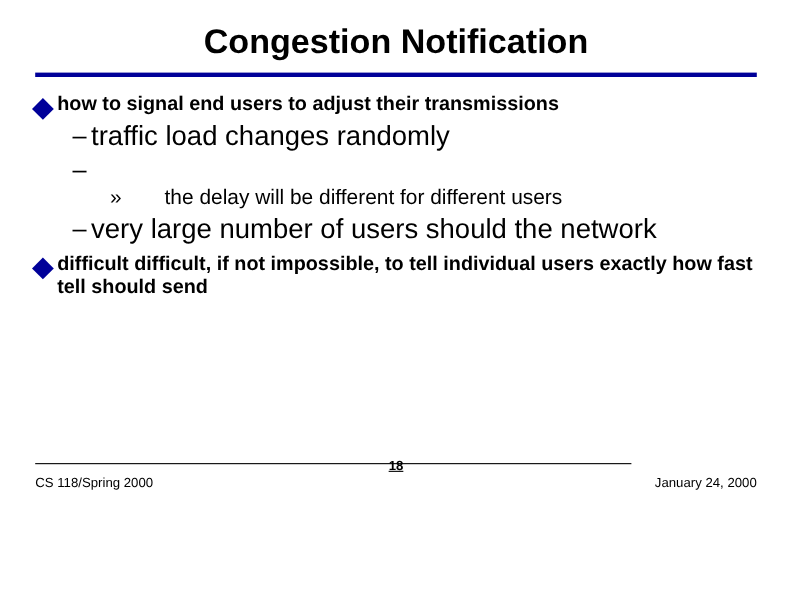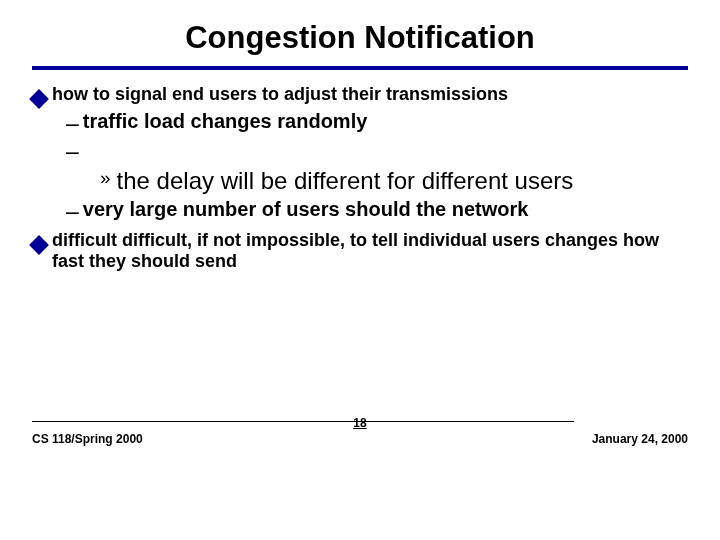--- a/index.html
+++ b/index.html
@@ -66,60 +66,60 @@
     padding-left: 34px;
     margin-top: 2px;
   }
   .lvl2-dash {
     font-size: 23px;
     line-height: 1.15;
     margin-right: 4px;
     flex-shrink: 0;
   }
   .lvl2-text {
-    font-size: 20px;
+    font-size: 25px;
     line-height: 1.15;
-    font-weight: bold;
   }
   .lvl3 {
     display: flex;
     align-items: flex-start;
     padding-left: 68px;
     margin-top: 2px;
     margin-bottom: 2px;
   }
   .lvl3-bullet {
     font-size: 19px;
     line-height: 1.2;
     margin-right: 6px;
     flex-shrink: 0;
   }
   .lvl3-text {
-    font-size: 24px;
+    font-size: 19px;
     line-height: 1.2;
+    margin-left: 33px;
   }
   .footer-rule {
     position: absolute;
     left: 32px;
     right: 146px;
     bottom: 42px;
     height: 1px;
     background: #000000;
   }
   .footer {
     position: absolute;
     left: 0;
     right: 0;
     bottom: 18px;
     padding: 0 32px;
     display: flex;
     justify-content: space-between;
     align-items: center;
     font-size: 12px;
-    font-weight: bold;
+    font-weight: normal;
     color: #000000;
   }
   .footer-center {
     position: absolute;
     left: 50%;
     transform: translateX(-50%);
     bottom: 34px;
     font-size: 12px;
     font-weight: bold;
     text-decoration: underline;
@@ -158,21 +158,21 @@
 
     <div class="lvl2">
       <div class="lvl2-dash">–</div>
       <div class="lvl2-text">very large number of users should the network</div>
     </div>
 
     <div class="lvl1" style="margin-top:6px">
       <div class="diamond-wrap">
           <div class="diamond"></div>
         </div>
-      <div class="lvl1-text"><span>difficult</span><span> difficult, if not impossible, to tell individual users changes how fast they should send</span></div>
+      <div class="lvl1-text"><span>difficult</span><span> difficult, if not impossible, to tell individual users exactly how fast tell should send</span></div>
     </div>
 
   </div>
 
   <div class="footer-rule"></div>
   <div class="footer-center">18</div>
   <div class="footer">
     <span>CS 118/Spring 2000</span>
     <span>January 24, 2000</span>
   </div>

